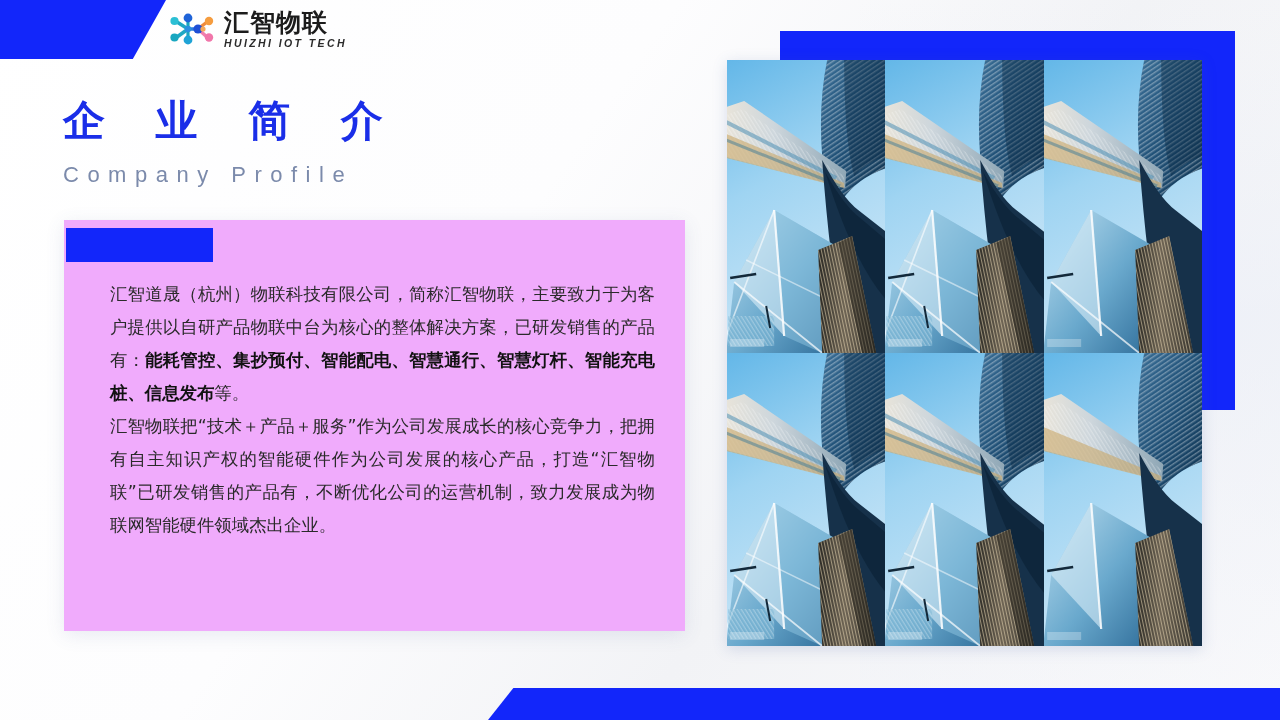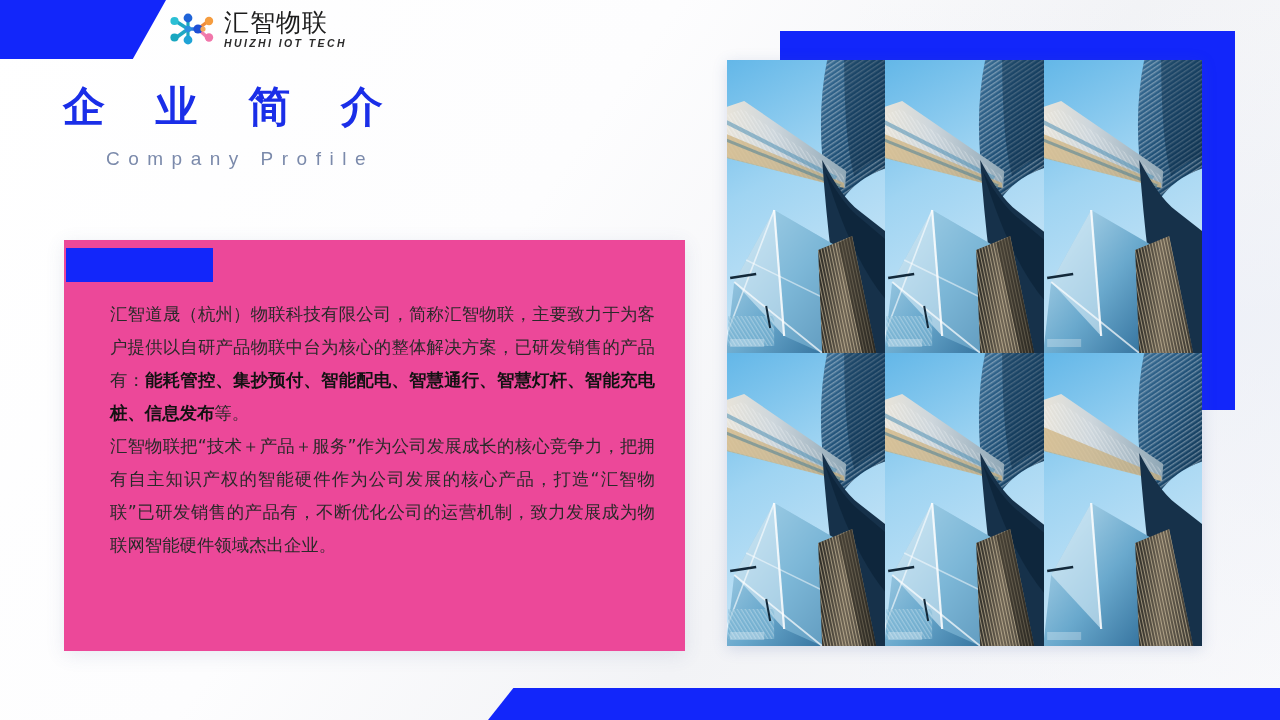--- a/index.html
+++ b/index.html
@@ -62,44 +62,43 @@
   .shape-frame {
     position:absolute; left:780px; top:31px; width:455px; height:379px;
     background:var(--blue,#1226fa);
   }
 
   
   .logo { position:absolute; left:168px; top:10px; display:flex; align-items:center; gap:6px; }
   .logo-mark { width:50px; height:38px; flex:0 0 auto; }
   .logo-text { display:flex; flex-direction:column; line-height:1; }
   .logo-cn {
-    font-size:25px; font-weight:400; color:#1c1c1c; letter-spacing:1px;
+    font-size:25px; font-weight:700; color:#1c1c1c; letter-spacing:1px;
     font-family:"DejaVu Sans","Liberation Sans",sans-serif;
   }
   .logo-en {
     font-size:10.5px; font-weight:700; color:#2b2b2b; letter-spacing:2.4px;
     font-style:italic; margin-top:3px; text-align:right;
   }
 
   
-  .heading { position:absolute; left:63px; top:84px; }
+  .heading { position:absolute; left:63px; top:98px; }
   .heading-cn {
     font-size:42px; font-weight:700; color:#1a2ee8; letter-spacing:18px;
     font-family:"DejaVu Sans","Liberation Sans",sans-serif; line-height:1.1;
   }
   .heading-en {
-    margin-top:18px; font-size:19px; color:#7b8aab; letter-spacing:8.5px;
+    margin-top:18px; font-size:22px; color:#7b8aab; letter-spacing:8.5px;
     font-weight:400;
-    margin-left:43px;
   }
 
   
   .card {
-    position:absolute; left:64px; top:240px; width:621px; height:411px;
-    background:#ec4899; box-shadow:0 4px 18px rgba(70,90,150,.12);
+    position:absolute; left:64px; top:220px; width:621px; height:411px;
+    background:#f0abfc; box-shadow:0 4px 18px rgba(70,90,150,.12);
   }
   .card-accent {
     position:absolute; left:2px; top:8px; width:147px; height:34px;
     background:var(--blue,#1226fa);
   }
   .card-body {
     position:absolute; left:46px; top:58px; width:545px;
     font-family:"DejaVu Sans","Liberation Sans",sans-serif;
     font-size:17.4px; line-height:33px; color:#2a2a2a; text-align:justify;
   }

